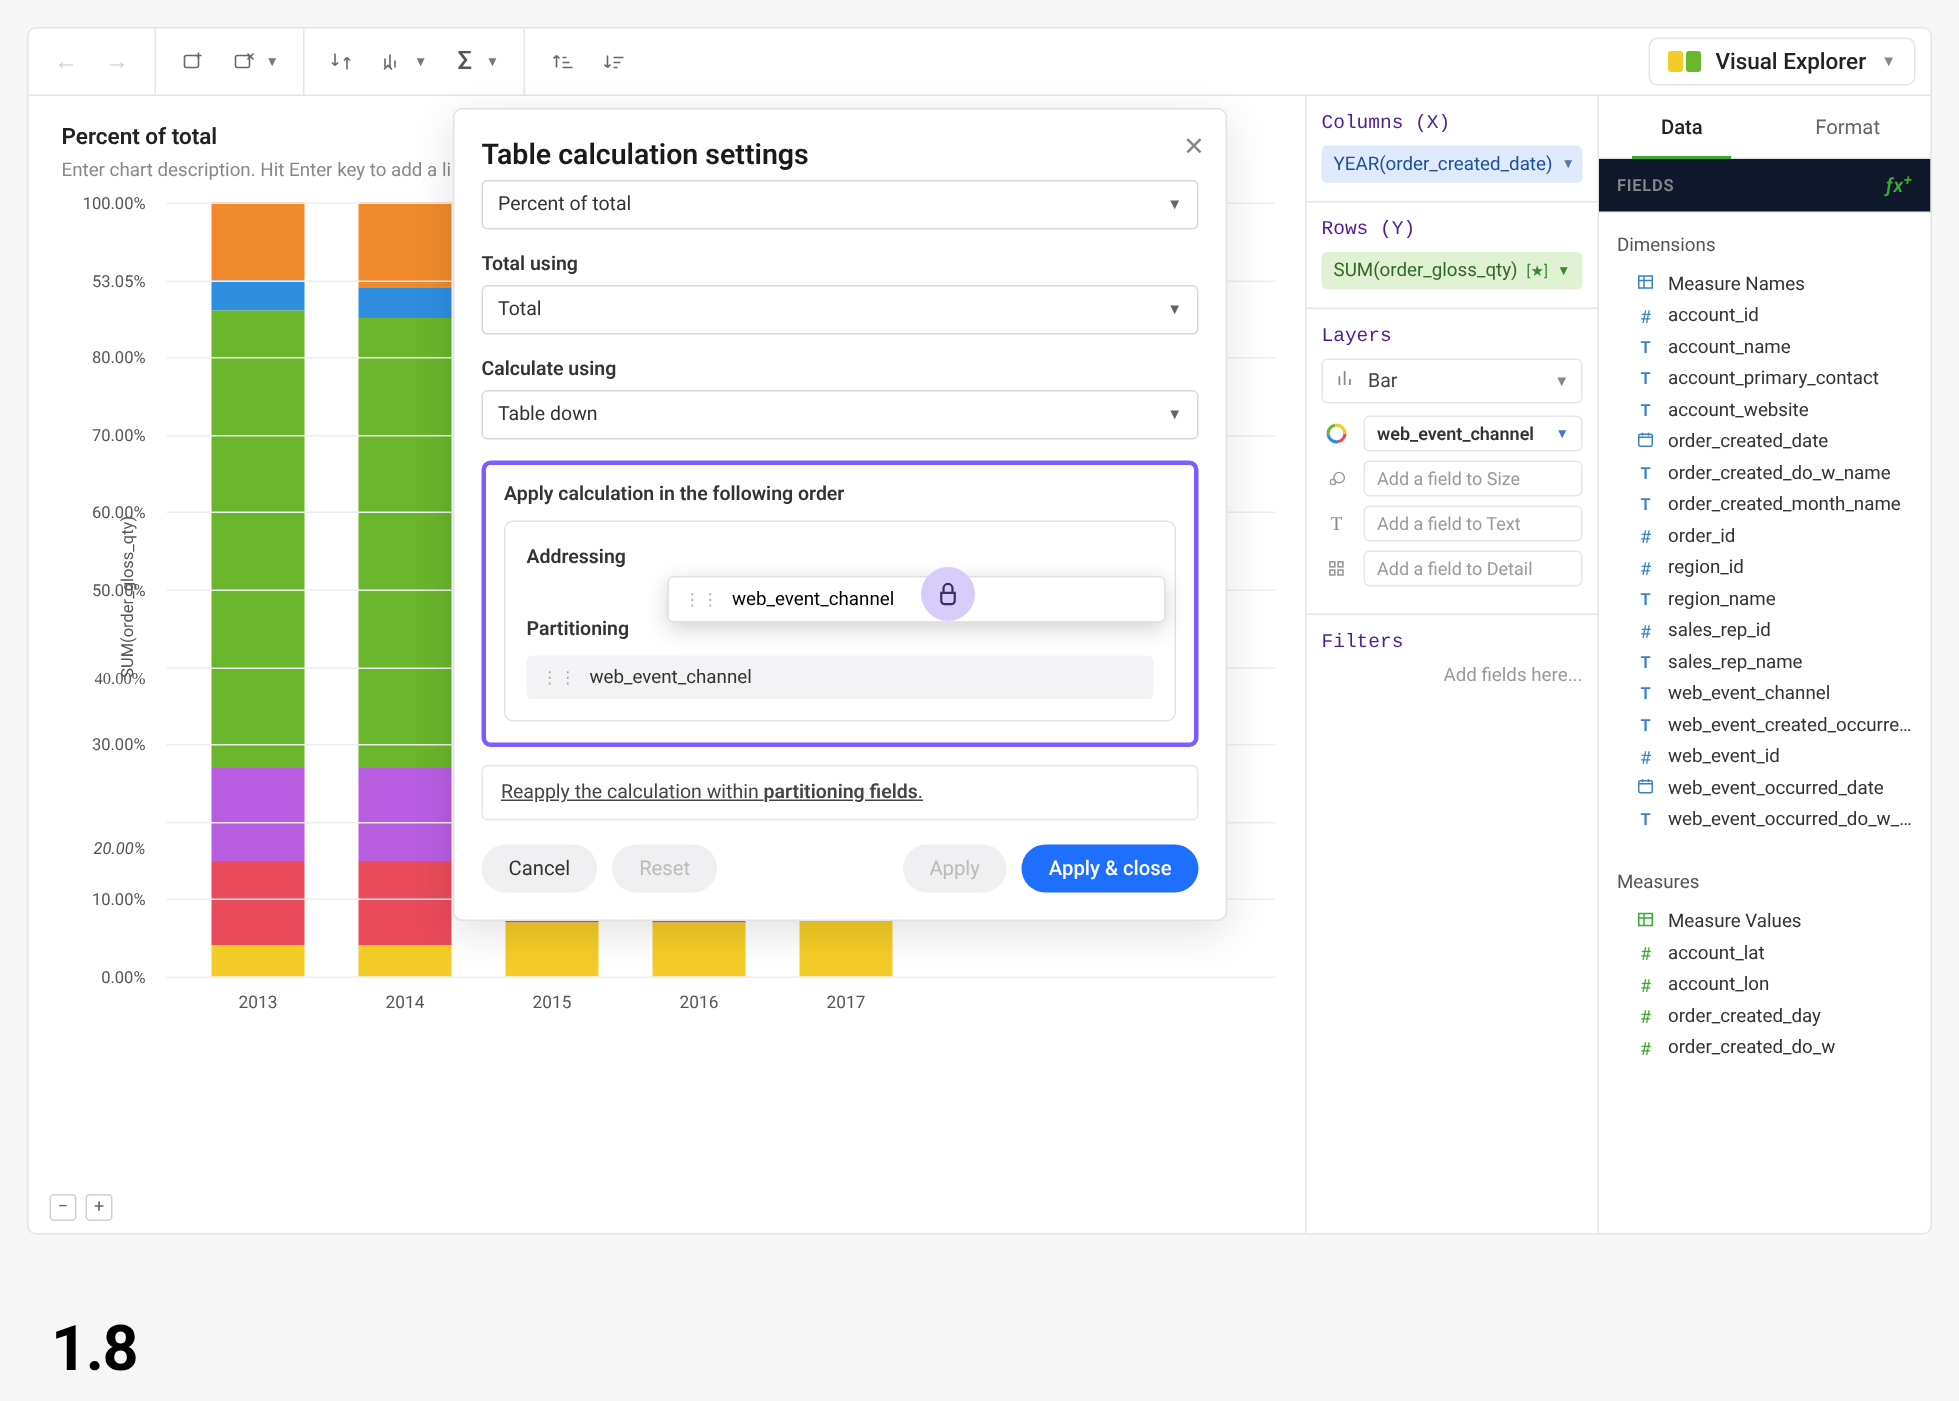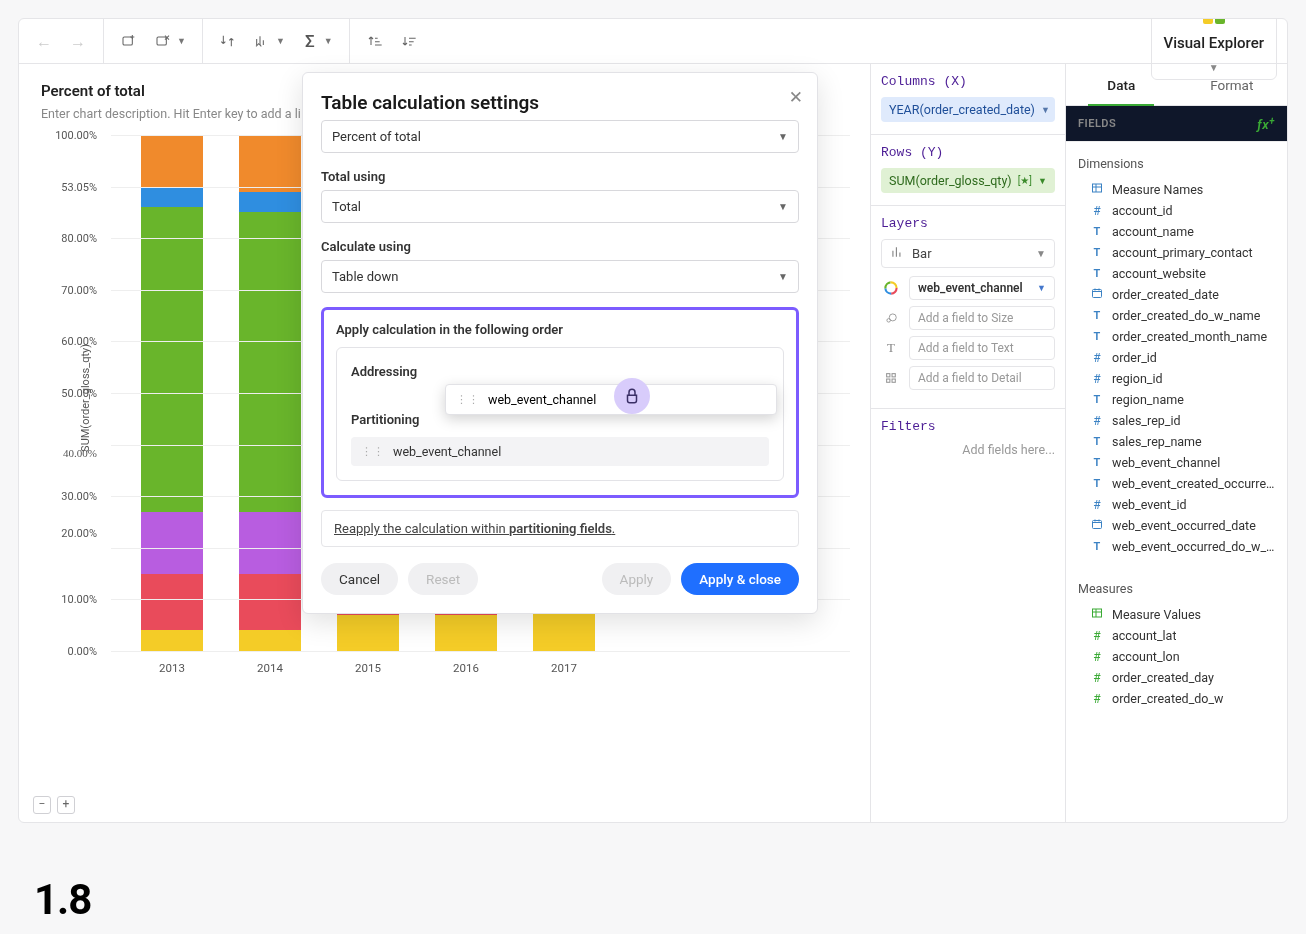--- a/index.html
+++ b/index.html
@@ -6,21 +6,21 @@
 body { background: #f7f7f8; padding: 18px; }
 .app-frame { width: 1270px; height: 805px; background: #fff; border: 1px solid #e5e5e8; border-radius: 6px; position: relative; overflow: hidden; }
 
 
 .toolbar { display: flex; align-items: center; height: 45px; border-bottom: 1px solid #e5e5e8; padding: 0 10px; gap: 4px; }
 .tb-sep { width: 1px; height: 45px; background: #e5e5e8; margin: 0 6px; }
 .tb-btn { width: 30px; height: 30px; display: flex; align-items: center; justify-content: center; color: #666; cursor: pointer; border-radius: 4px; }
 .tb-btn.disabled { color: #ccc; }
 .tb-caret { font-size: 9px; color: #777; margin-left: -5px; margin-right: 6px; }
 .tb-spacer { flex: 1; }
-.mode-pill { display: flex; align-items: center; gap: 10px; border: 1px solid #e5e5e8; border-radius: 6px; padding: 6px 12px; font-size: 15px; font-weight: 500; color: #222; cursor: pointer; flex-direction: column; }
+.mode-pill { display: flex; align-items: center; gap: 10px; border: 1px solid #e5e5e8; border-radius: 6px; padding: 6px 12px; font-size: 15px; font-weight: 500; color: #222; cursor: pointer; }
 .mode-pill .ico { display:flex; gap:2px; }
 .mode-pill .ico span { width:10px; height:14px; border-radius:2px; }
 
 
 .main { display: flex; height: calc(100% - 45px); }
 .canvas { flex: 1; position: relative; padding: 18px 20px 12px 22px; }
 .chart-title { font-size: 15px; font-weight: 600; color: #222; }
 .chart-desc { font-size: 12.5px; color: #888; margin-top: 6px; }
 
 .chart-area { position: relative; margin-top: 14px; height: 556px; padding-left: 70px; }
@@ -163,21 +163,21 @@
   <div class="main">
     <div class="canvas">
       <div class="chart-title">Percent of total</div>
       <div class="chart-desc">Enter chart description. Hit Enter key to add a li</div>
 
       <div class="chart-area">
         <div class="y-axis-label">SUM(order_gloss_qty)</div>
         <div id="y-ticks">
             <div class="y-tick" style="top: 510px;">0.00%</div>
             <div class="y-tick" style="top: 458.4px;">10.00%</div>
-            <div class="y-tick" style="top: 392px;">20.00%</div>
+            <div class="y-tick" style="top: 424px; font-style: italic;">20.00%</div>
             <div class="y-tick" style="top: 355.2px;">30.00%</div>
             <div class="y-tick" style="top: 312px; font-family: Liberation Serif, serif;">40.00%</div>
             <div class="y-tick" style="top: 252px;">50.00%</div>
             <div class="y-tick" style="top: 200.4px;">60.00%</div>
             <div class="y-tick" style="top: 148.8px;">70.00%</div>
             <div class="y-tick" style="top: 97.2px;">80.00%</div>
             <div class="y-tick" style="top: 45.6px;">53.05%</div>
             <div class="y-tick" style="top: -6px;">100.00%</div>
           </div>
         <div class="plot" id="plot">

